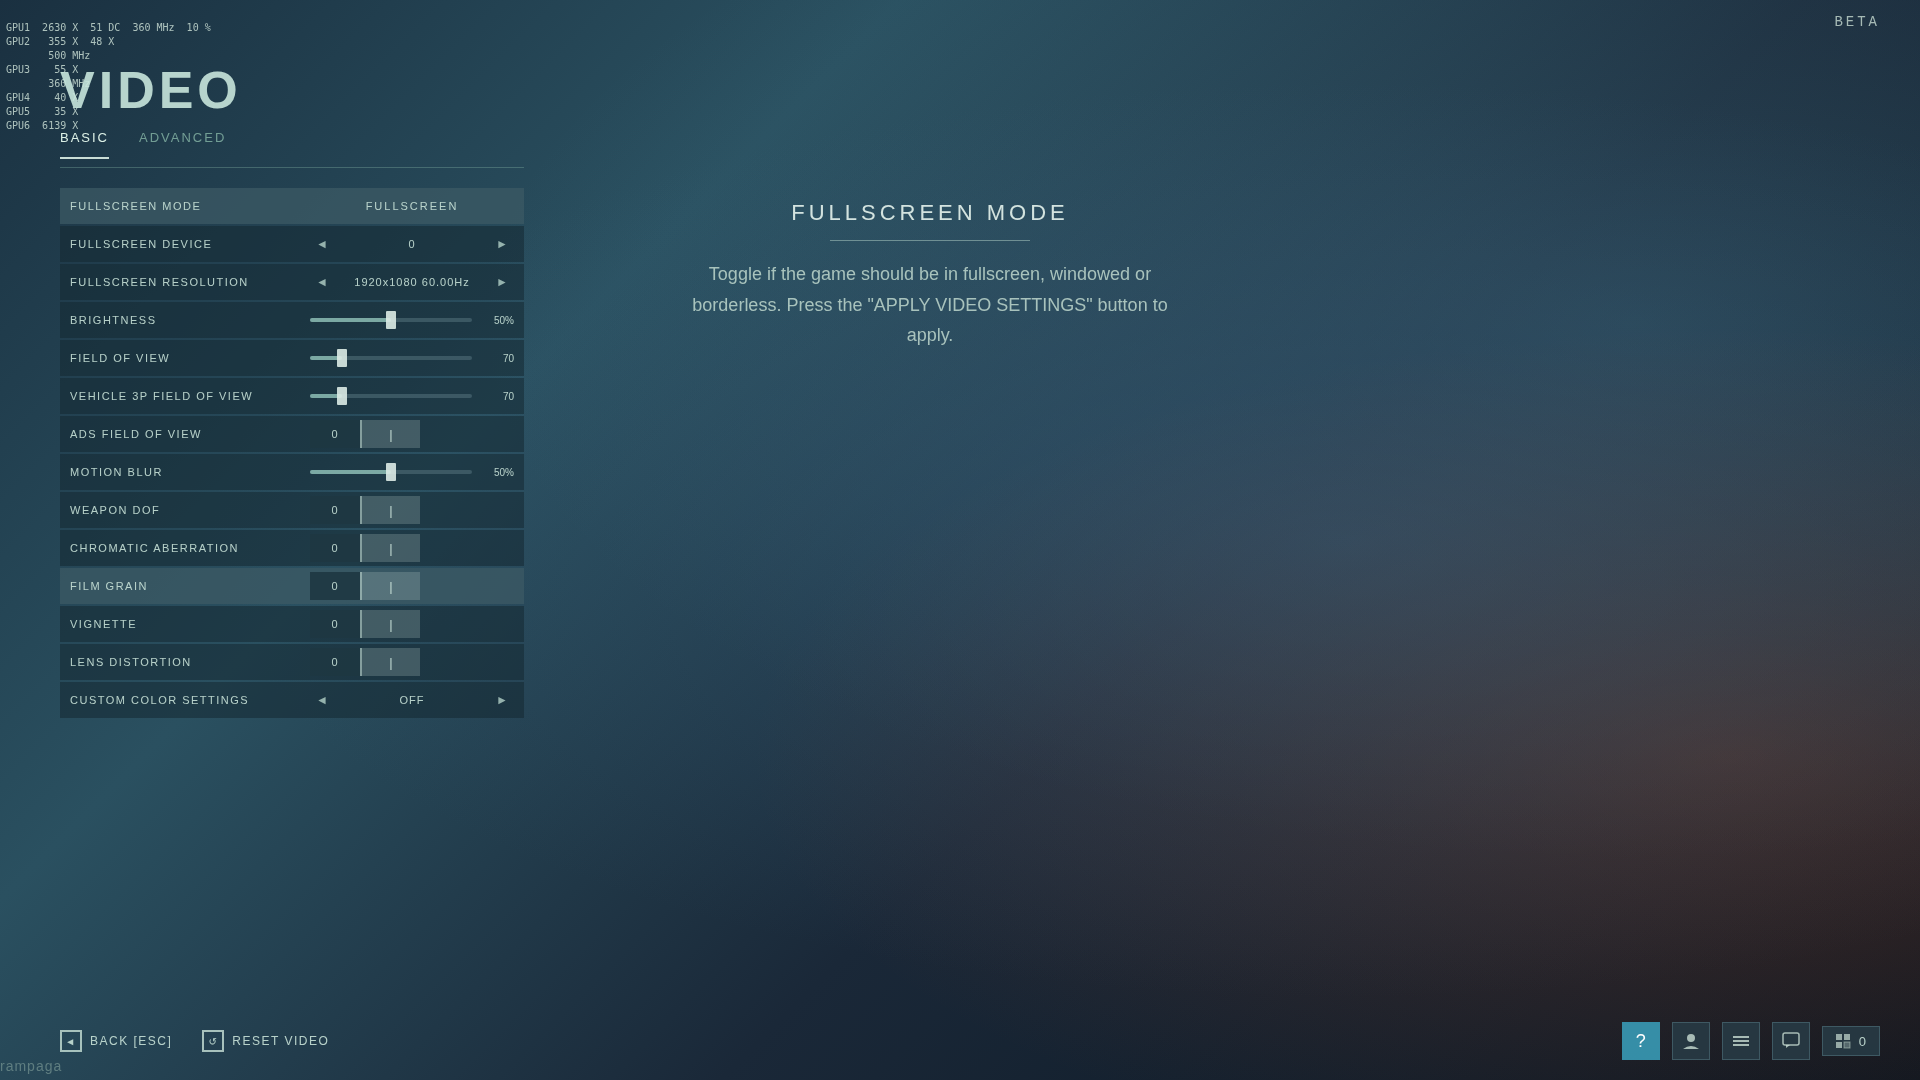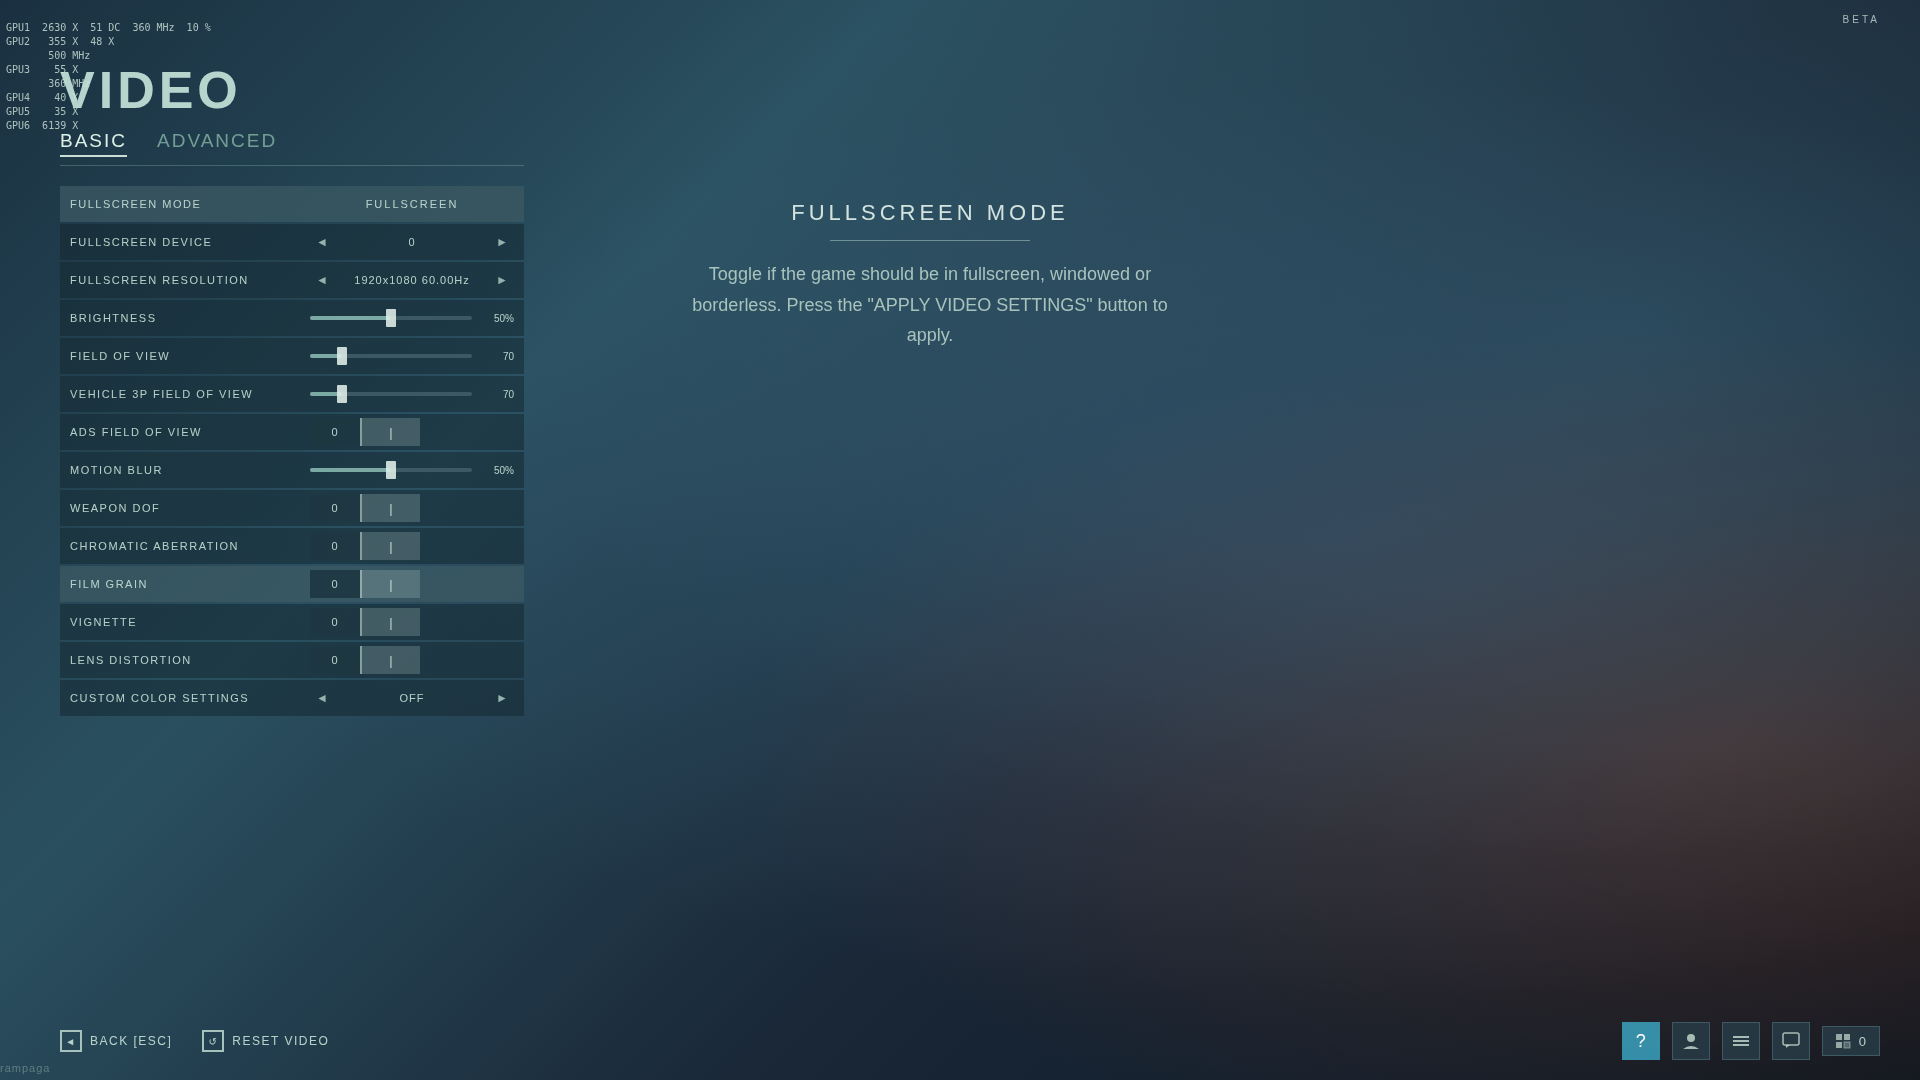--- a/index.html
+++ b/index.html
@@ -48,22 +48,22 @@
       padding: 21px 6px;
       white-space: pre;
     }
 
     
     .beta-label {
       position: absolute;
       top: 14px;
       right: 40px;
       color: rgba(200,220,210,0.8);
-      font-size: 10px;
-      font-family: Liberation Sans, sans-serif;
+      font-size: 14px;
+      font-family: Liberation Mono, monospace;
       letter-spacing: 3px;
     }
 
     
     .main-panel {
       position: absolute;
       top: 60px;
       left: 60px;
       width: 464px;
     }
@@ -79,25 +79,25 @@
 
     .tabs {
       display: flex;
       gap: 30px;
       margin-bottom: 20px;
       border-bottom: 1px solid rgba(150,200,180,0.3);
       padding-bottom: 8px;
     }
 
     .tab {
-      font-size: 19px;
+      font-size: 13px;
       letter-spacing: 2px;
       color: rgba(150,200,180,0.7);
       cursor: pointer;
-      padding-bottom: 3px;
+      padding-bottom: 12px;
       text-transform: uppercase;
     }
 
     .tab.active {
       color: rgba(220,240,230,1);
       border-bottom: 2px solid rgba(220,240,230,0.9);
     }
 
     
     .settings-list {
@@ -351,21 +351,21 @@
       color: rgba(200,225,215,0.9);
       font-size: 13px;
       letter-spacing: 1px;
       cursor: pointer;
     }
 
     .watermark {
       position: absolute;
       bottom: 6px;
       left: 0;
-      font-size: 11px;
+      font-size: 14px;
       color: rgba(150,180,170,0.5);
       letter-spacing: 1px;
     }
   </style>
 </head>
 <body>
 
 <div class="bg"></div>
 <div class="bg-overlay"></div>
 

